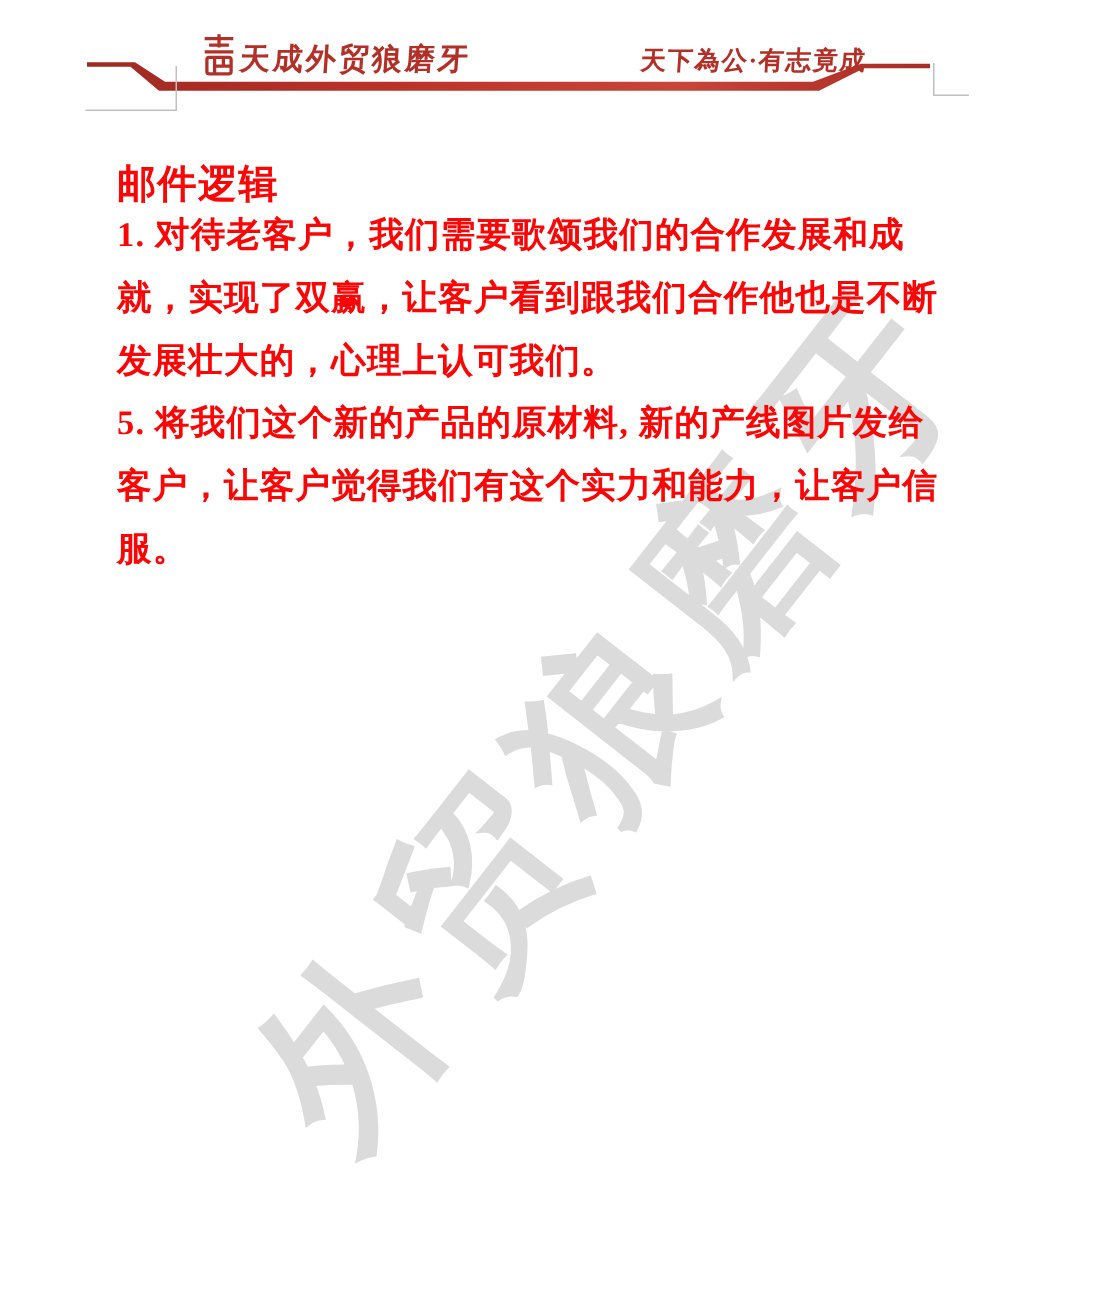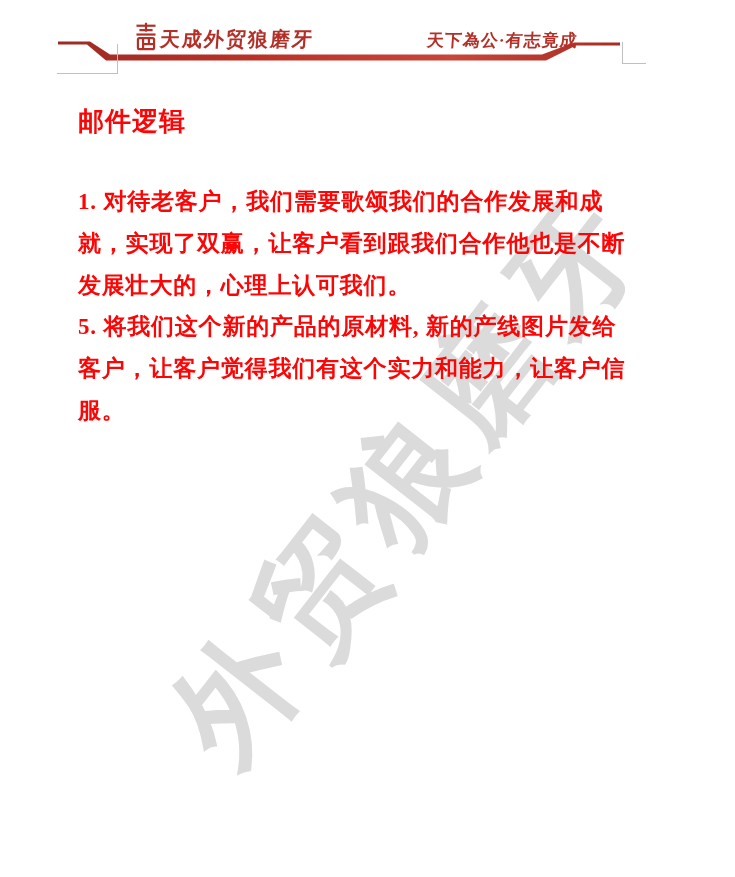--- a/index.html
+++ b/index.html
@@ -48,22 +48,21 @@
     white-space: nowrap;
     z-index: 0;
     user-select: none;
   }
 
   
   .main { position: absolute; left: 78px; top: 108px; width: 560px; z-index: 1; }
   .doc-title {
     font-size: 26px; line-height: 28px; font-weight: bold;
     color: #fb0606; letter-spacing: 1px;
-    margin-bottom: 45px;
-    font-family: Liberation Serif, serif;
+    font-family: Liberation Sans, sans-serif;
   }
   .paragraph {
     font-size: 23px;
     line-height: 41.8px;
     font-weight: bold;
     color: #fb0606;
     letter-spacing: 0.8px;
     white-space: pre-line;
     font-family: "Liberation Serif", serif;
   }

